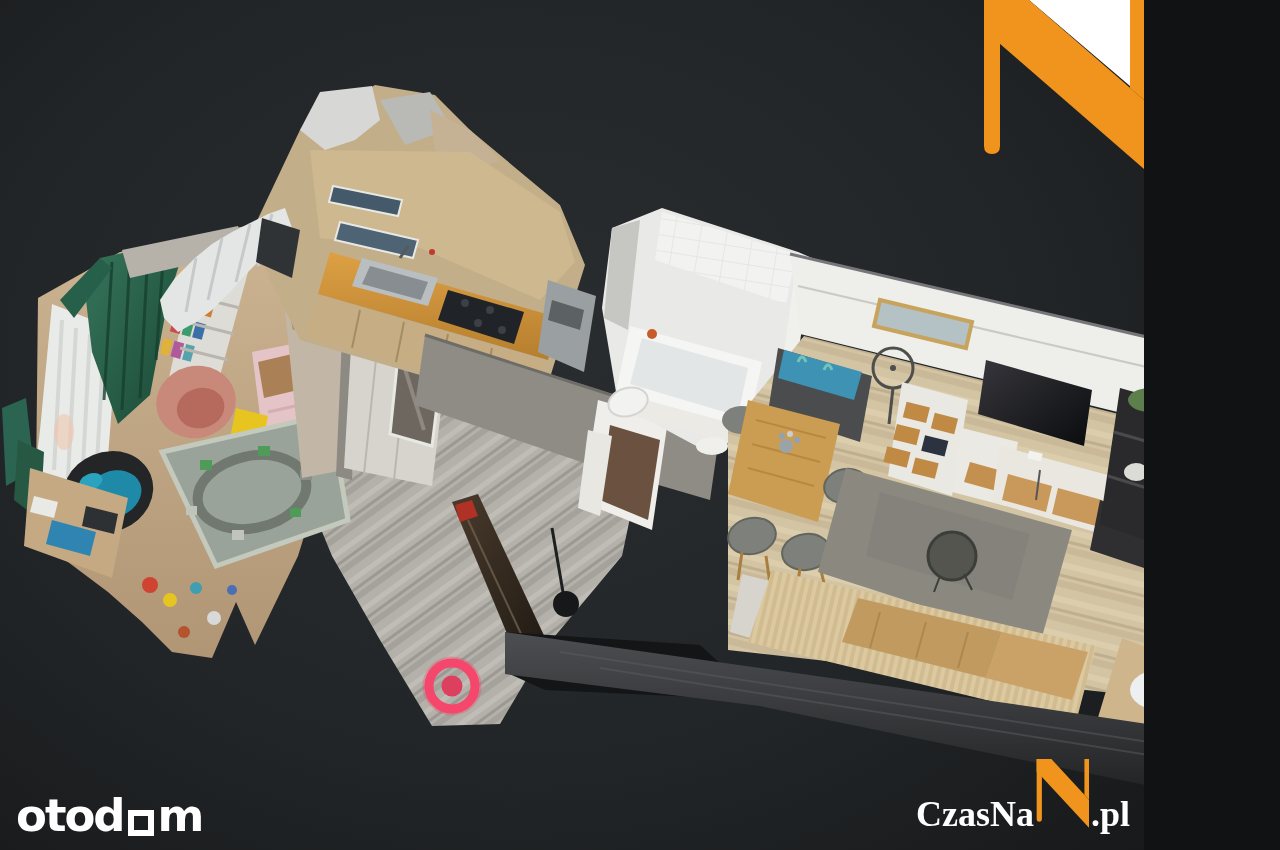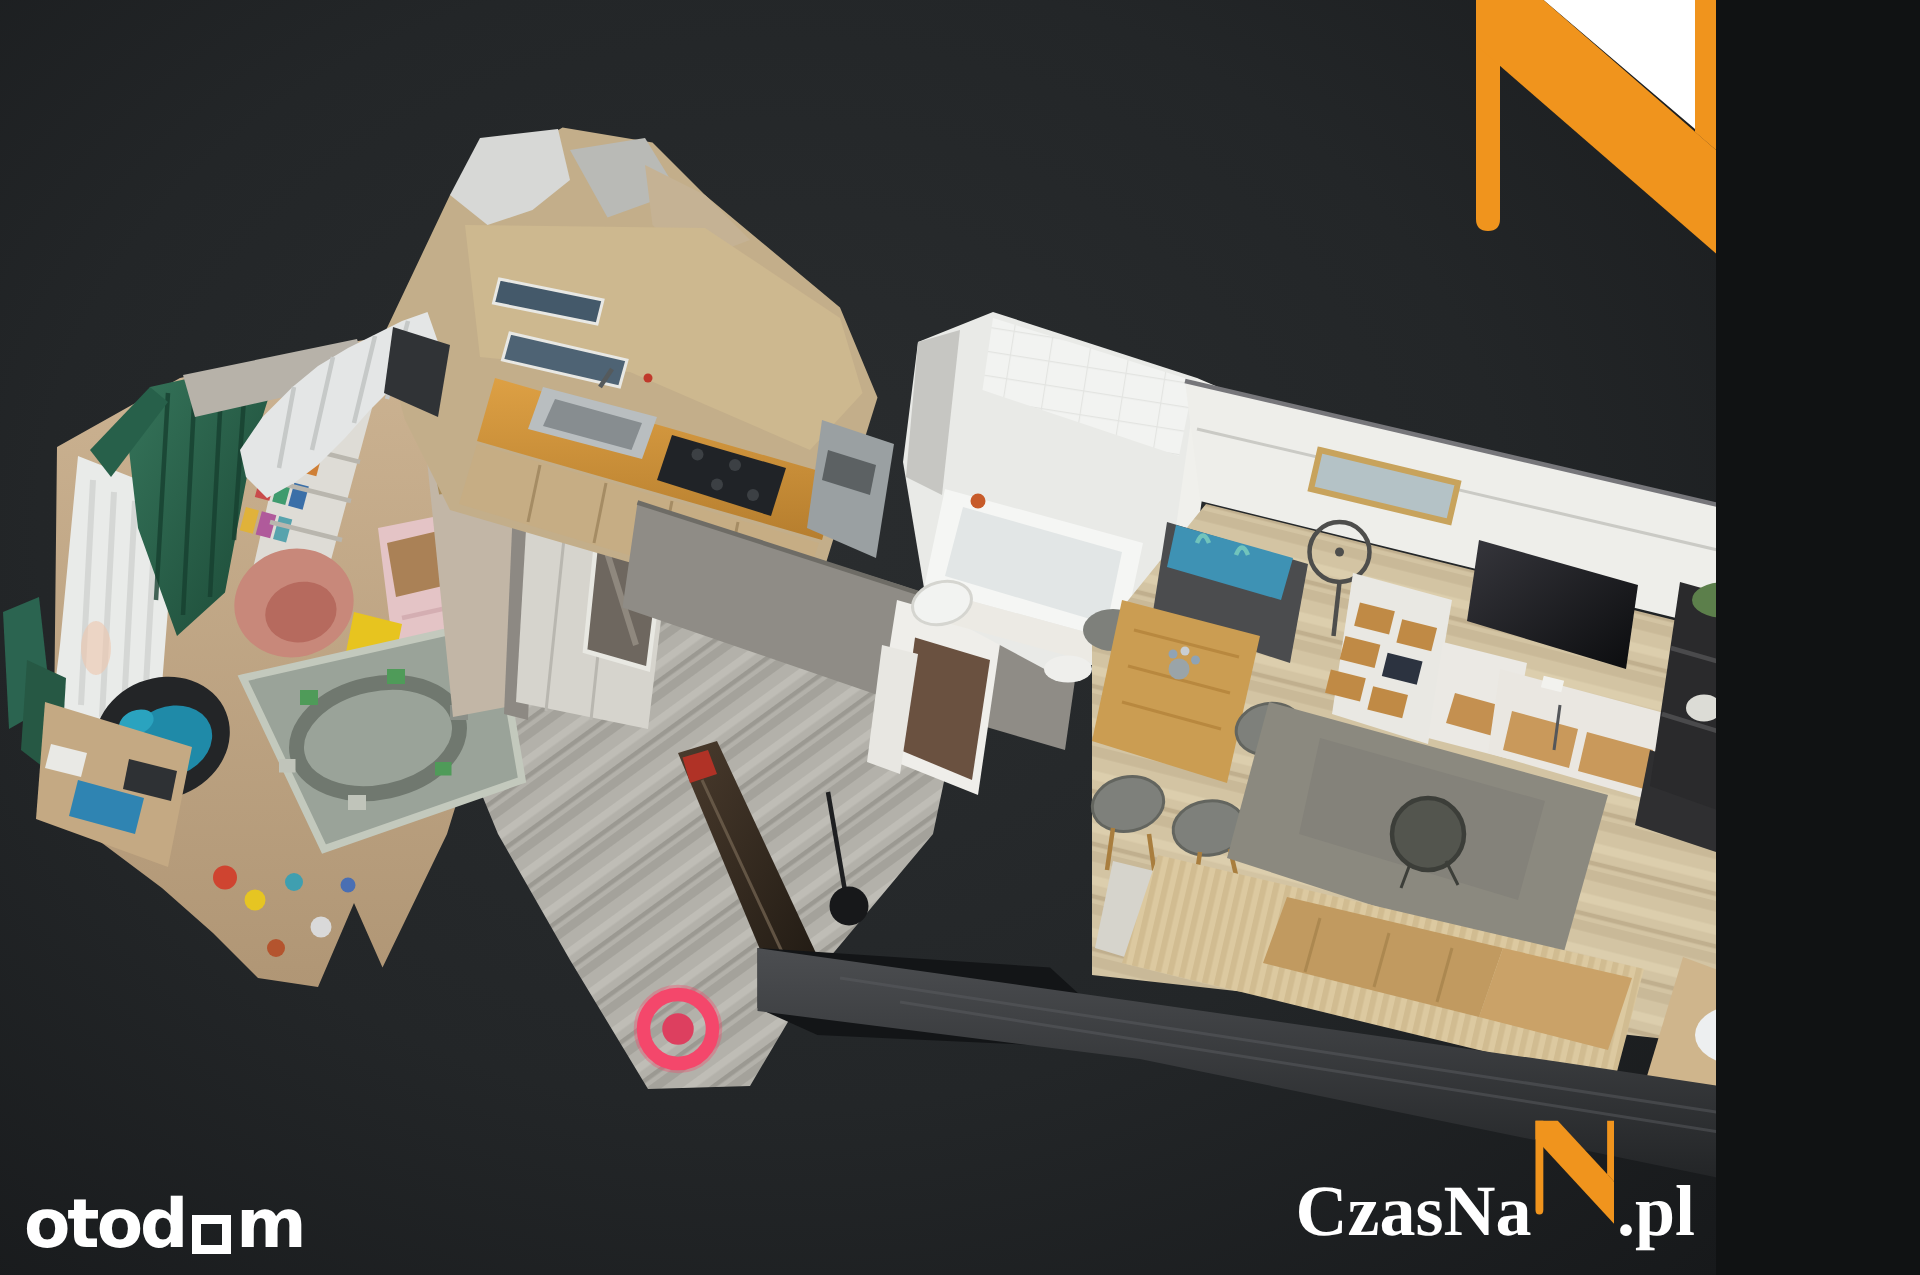--- a/index.html
+++ b/index.html
@@ -14,21 +14,21 @@
     position:absolute;left:16px;bottom:12px;display:flex;align-items:baseline;
     color:#ffffff;font-weight:bold;font-size:45px;letter-spacing:-2px;
     font-family:"DejaVu Sans",sans-serif;line-height:1;
   }
   .otodom .sq{width:14px;height:14px;border:6px solid #fff;display:inline-block;margin:0 4px;align-self:flex-end;transform:translateY(-2px);}
   
   .czasnan{
     position:absolute;right:14px;bottom:18px;display:flex;align-items:flex-start;
     color:#ffffff;font-family:"Liberation Serif",serif;font-weight:bold;line-height:1;
   }
-  .czasnan .txt{font-size:48px;margin-top:37px;letter-spacing:0px;}
+  .czasnan .txt{font-size:36px;margin-top:37px;letter-spacing:0px;}
   .czasnan svg{margin:0 2px;}
   .corner-n{position:absolute;top:0;right:0;}
 </style>
 </head>
 <body>
 
 <div class="stage">
 
   <svg class="scene" width="1280" height="850" viewBox="0 0 1280 850">
     <defs>

